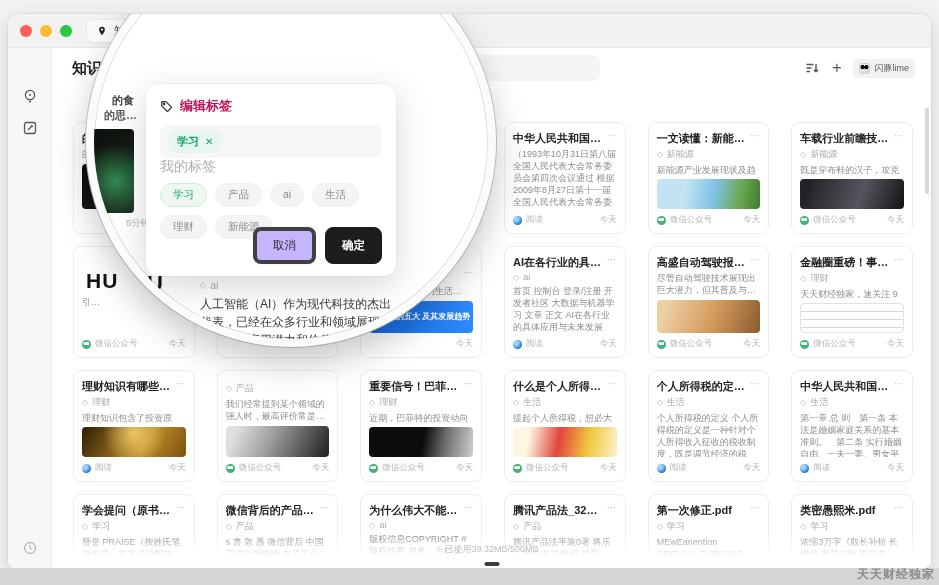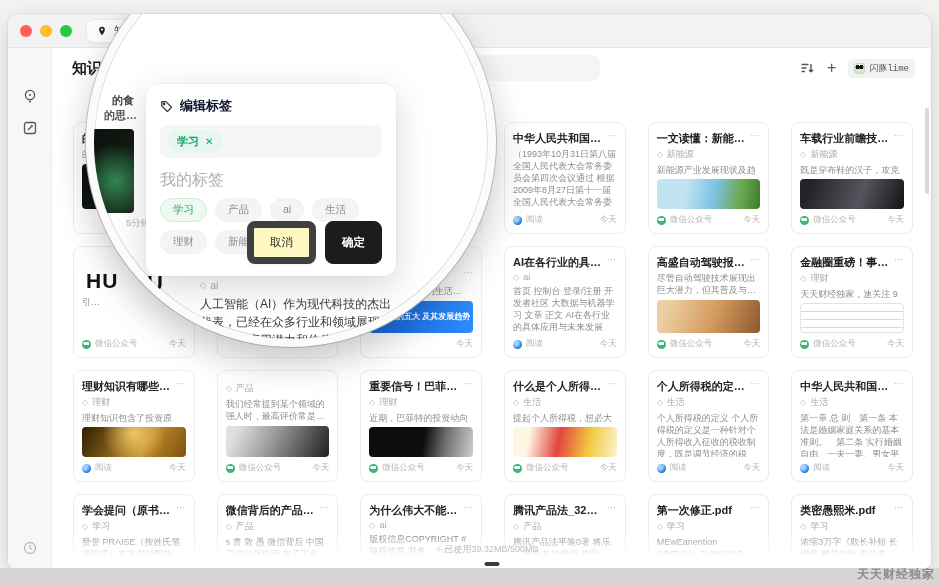--- a/index.html
+++ b/index.html
@@ -35,21 +35,21 @@
   .page-title { font-size:15px; font-weight:bold; color:#1d1d1f; }
   .searchbox { position:absolute; left:50%; top:7px; transform:translateX(-50%); width:216px; height:26px;
                background:#f5f5f6; border-radius:7px; display:flex; align-items:center; gap:7px; padding:0 10px;
                color:#adadad; font-size:10.5px; }
   .mag { width:9px; height:9px; border:1.4px solid #8f8f8f; border-radius:50%; position:relative; flex:0 0 auto; }
   .mag::after { content:""; position:absolute; width:4px; height:1.4px; background:#8f8f8f; transform:rotate(45deg); right:-4px; bottom:-1px; }
   .hdr-right { margin-left:auto; display:flex; align-items:center; gap:12px; }
   .hdr-ico { width:16px; height:16px; color:#555; }
   .hdr-ico svg { width:100%; height:100%; display:block; }
   .plus-btn { font-size:16px; color:#555; line-height:16px; }
-  .badge { display:flex; align-items:center; gap:4px; background:#f2f2f2; border-radius:4px; padding:3px 6px; font-size:9px; color:#555;font-family:Liberation Mono, monospace; }
+  .badge { display:flex; align-items:center; gap:4px; background:#f2f2f2; border-radius:4px; padding:3px 6px; font-size:9px; color:#555; }
   .badge-ico { width:11px; height:11px; border-radius:3px; background:
       radial-gradient(circle at 30% 35%, #111 2px, transparent 2.4px),
       radial-gradient(circle at 70% 35%, #111 2px, transparent 2.4px),
       linear-gradient(#eaf6e6,#cfe8c8); border:1px solid #cfcfcf; }
 
   
   .grid { position:absolute; top:74px; left:0; right:0; bottom:0; display:flex; gap:22px; padding:0 18px 0 21px; overflow:hidden; }
   .card-column { flex:1; display:flex; flex-direction:column; gap:12px; min-width:0; }
   .card { background:#fff; border:1px solid #ededee; border-radius:8px; padding:8px 8px 7px; height:112px;
           display:flex; flex-direction:column; overflow:hidden; flex:0 0 auto; }
@@ -117,33 +117,33 @@
   .frag-img { left:-8px; top:180px; width:48px; height:84px; border-radius:4px; }
   .frag-time { left:32px; top:272px; font-size:9.5px; color:#b3b3b3; }
   .frag-gray { left:22px; top:304px; font-size:9px; color:#a9a9a9; }
   .frag-hu { left:36px; top:326px; font-size:22px; font-weight:800; color:#0f0f0f; letter-spacing:1px; }
   .frag-aitag { left:106px; top:334px; font-size:10.5px; color:#ababab; display:flex; gap:4px; align-items:center; }
   .frag-aitext { left:106px; top:350px; width:202px; font-size:12px; color:#3a3a3a; line-height:1.5; }
 
   
   .dialog { position:absolute; left:52px; top:139px; width:250px; height:192px; background:#fff; border-radius:12px;
             box-shadow:0 10px 36px rgba(0,0,0,.16), 0 0 0 1px rgba(0,0,0,.03); padding:13px 14px 12px; }
-  .dlg-head { display:flex; align-items:center; gap:7px; font-size:13px; font-weight:bold; color:#0f172a;text-align:right; }
+  .dlg-head { display:flex; align-items:center; gap:7px; font-size:13px; font-weight:bold; color:#be185d;text-align:right; }
   .dlg-head svg { width:13px; height:13px; color:#3a3a3a; }
   .dlg-input { margin-top:10px; background:#f6f6f7; border-radius:8px; height:33px; display:flex; align-items:center; padding:0 7px; }
   .sel-pill { display:flex; align-items:center; gap:6px; background:#e7f6ee; color:#17a36c; font-size:11px; font-weight:bold;
               border-radius:13px; padding:4px 10px; }
   .sel-pill .x { font-weight:bold; font-size:10px; }
-  .dlg-sub { margin-top:12px; font-size:16px; color:#b0b0b0; }
+  .dlg-sub { font-size:14px; color:#b0b0b0; }
   .pill-wrap { margin-top:7px; display:flex; flex-wrap:wrap; gap:8px; width:215px; }
   .pill { font-size:10.5px; color:#8c8c8c; background:#f4f4f5; border:1px solid #f0f0f0; border-radius:13px; padding:4px 12px; }
   .pill.active { background:#eef8f1; color:#17a36c; border-color:#cdeddb; }
   .dlg-btns { position:absolute; right:14px; bottom:12px; display:flex; gap:9px; }
   .btn { font-size:11.5px; border-radius:8px; padding:7px 16px; }
-  .btn.cancel { background:#fef9c3; border:7px solid #404040; color:#2d2d2d; box-shadow:0 1px 3px rgba(0,0,0,.05); }
+  .btn.cancel { background:#c4b5fd; border:4px solid #404040; color:#2d2d2d; box-shadow:0 1px 3px rgba(0,0,0,.05); }
   .btn.confirm { background:#1c1c1c; border:1px solid #1c1c1c; color:#fff; font-weight:bold; }
 </style>
 </head>
 <body>
 
 <div class="window">
   <div class="titlebar">
     <div class="lights">
       <span class="light r"></span>
       <span class="light y"></span>

